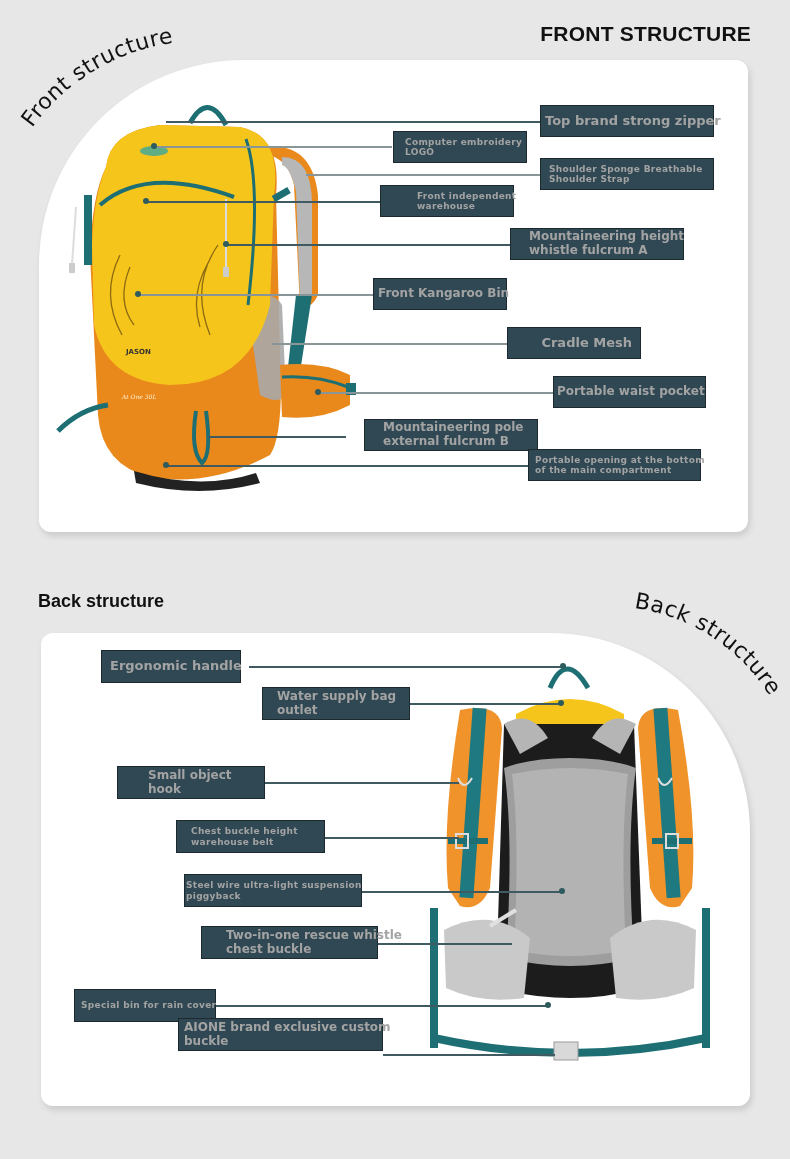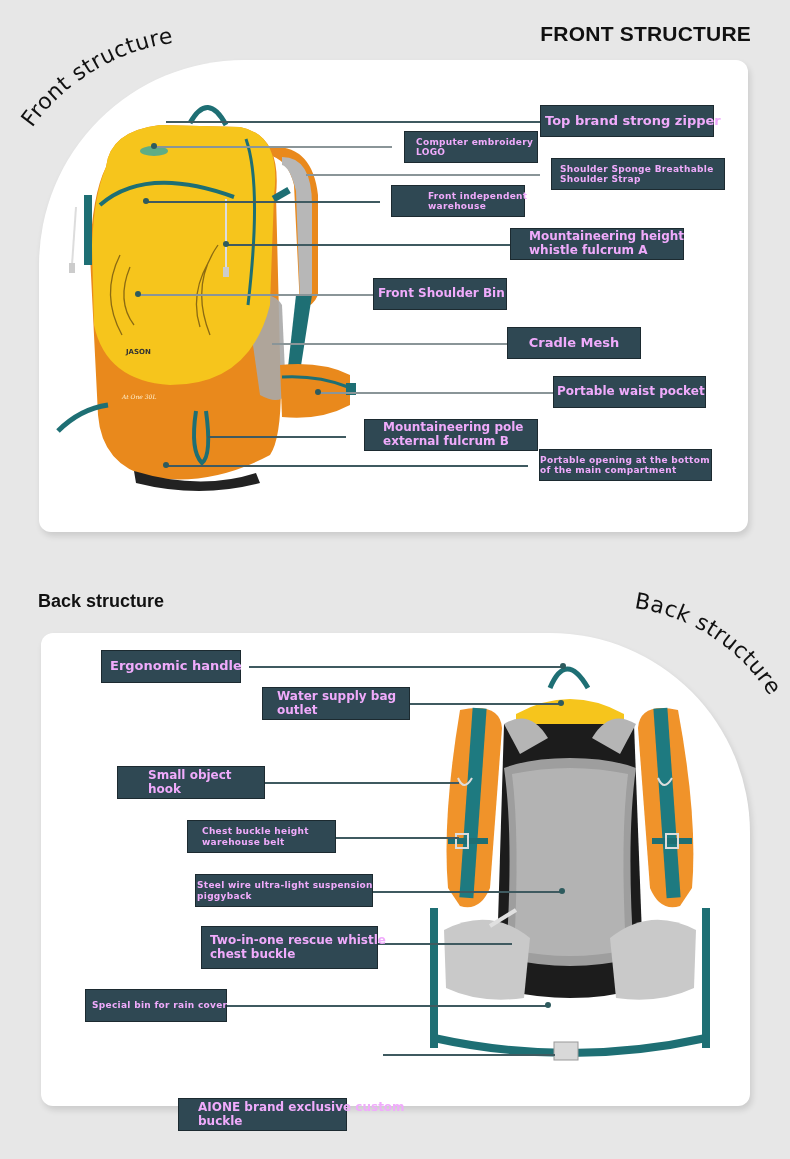--- a/index.html
+++ b/index.html
@@ -10,27 +10,27 @@
   #front-title { top: 22px; right: 39px; font-size: 21px; letter-spacing: 0.2px; }
   #back-title { top: 591px; left: 38px; font-size: 18px; }
 
   .card { position: absolute; background: #fff; box-shadow: 2px 4px 6px rgba(0,0,0,0.12); }
   #front-card { left: 39px; top: 60px; width: 709px; height: 472px; border-radius: 205px 12px 12px 12px; }
   #back-card { left: 41px; top: 633px; width: 709px; height: 473px; border-radius: 12px 200px 12px 12px; }
 
   .arc-text { position: absolute; overflow: visible; }
   .arc-text text { font-family: "DejaVu Sans", sans-serif; font-size: 22px; fill: #111; letter-spacing: 0.5px; }
 
-  .label { position: absolute; background: #2f4853; color: #f0abfc; border: 1.5px solid #1c2a30;
+  .label { position: absolute; background: #2f4853; color: #a3a3a3; border: 1.5px solid #1c2a30;
            font-weight: bold; font-family: "DejaVu Sans", sans-serif; line-height: 1.15;
            display: flex; flex-direction: column; justify-content: center; padding: 0 8px; white-space: nowrap; }
   .label .l { display: block; }
   .lg { font-size: 13px; }
   .md { font-size: 12px; }
-  .sm { font-size: 9px; letter-spacing: 0.3px; margin-left: 11px; }
+  .sm { font-size: 9px; letter-spacing: 0.3px; }
 
   .leader { position: absolute; height: 1.5px; background: #3f5a60; }
   .dot { position: absolute; width: 6px; height: 6px; border-radius: 50%; background: #2e5b5e; }
 
   svg.bag { position: absolute; overflow: visible; }
 </style>
 </head>
 <body>
 
 <div id="front-title" class="section-title">FRONT STRUCTURE</div>
@@ -126,33 +126,33 @@
   </div>
 <div class="label sm" style="left:380px;top:185px;width:134px;height:32px;padding-left:36px">
     <span class="l">Front independent</span>
     <span class="l">warehouse</span>
   </div>
 <div class="label md" style="left:510px;top:228px;width:174px;height:32px;padding-left:18px">
     <span class="l">Mountaineering height</span>
     <span class="l">whistle fulcrum A</span>
   </div>
 <div class="label md" style="left:373px;top:278px;width:134px;height:32px;padding-left:4px">
-    <span class="l">Front Shoulder Bin</span>
-  </div>
-<div class="label lg" style="left:507px;top:327px;width:134px;height:32px;align-items:center">
+    <span class="l">Front Kangaroo Bin</span>
+  </div>
+<div class="label lg" style="left:507px;top:327px;width:134px;height:32px;align-items:flex-end">
     <span class="l">Cradle Mesh</span>
   </div>
 <div class="label md" style="left:553px;top:376px;width:153px;height:32px;padding-left:3px">
     <span class="l">Portable waist pocket</span>
   </div>
 <div class="label md" style="left:364px;top:419px;width:174px;height:32px;padding-left:18px">
     <span class="l">Mountaineering pole</span>
     <span class="l">external fulcrum B</span>
   </div>
-<div class="label sm" style="left:528px;top:449px;width:173px;height:32px;padding-left:0">
+<div class="label sm" style="left:528px;top:449px;width:173px;height:32px;padding-left:6px">
     <span class="l">Portable opening at the bottom</span>
     <span class="l">of the main compartment</span>
   </div>
 
 <svg class="bag" style="left:420px;top:658px" width="300" height="410" viewBox="0 0 300 410">
 
   <path d="M130 30 Q146 -8 168 30" stroke="#1e6f74" stroke-width="5" fill="none"></path>
 
   <path d="M96 56 Q150 26 204 56 L204 80 L96 80 Z" fill="#f6c51c"></path>
 
@@ -215,23 +215,23 @@
     <span class="l">hook</span>
   </div>
 <div class="label sm" style="left:176px;top:820px;width:149px;height:33px;padding-left:14px">
     <span class="l">Chest buckle height</span>
     <span class="l">warehouse belt</span>
   </div>
 <div class="label sm" style="left:184px;top:874px;width:178px;height:33px;padding-left:1px">
     <span class="l">Steel wire ultra-light suspension</span>
     <span class="l">piggyback</span>
   </div>
-<div class="label md" style="left:201px;top:926px;width:177px;height:43px;padding-left:8px">
+<div class="label md" style="left:201px;top:926px;width:177px;height:33px;padding-left:24px">
     <span class="l">Two-in-one rescue whistle</span>
     <span class="l">chest buckle</span>
   </div>
 <div class="label sm" style="left:74px;top:989px;width:142px;height:33px;padding-left:6px">
     <span class="l">Special bin for rain cover</span>
   </div>
-<div class="label md" style="left:178px;top:1098px;width:169px;height:33px;padding-left:19px">
+<div class="label md" style="left:178px;top:1018px;width:205px;height:33px;padding-left:5px">
     <span class="l">AIONE brand exclusive custom</span>
     <span class="l">buckle</span>
   </div>
 
 </body></html>

